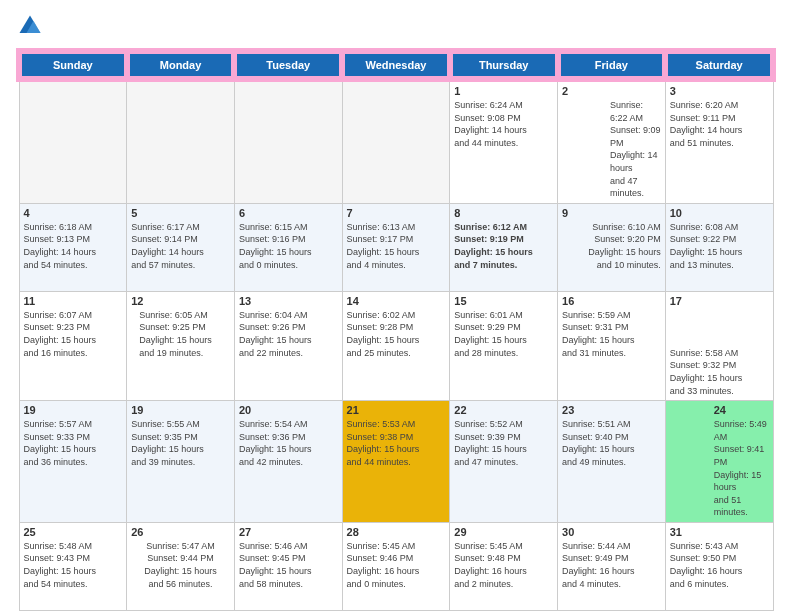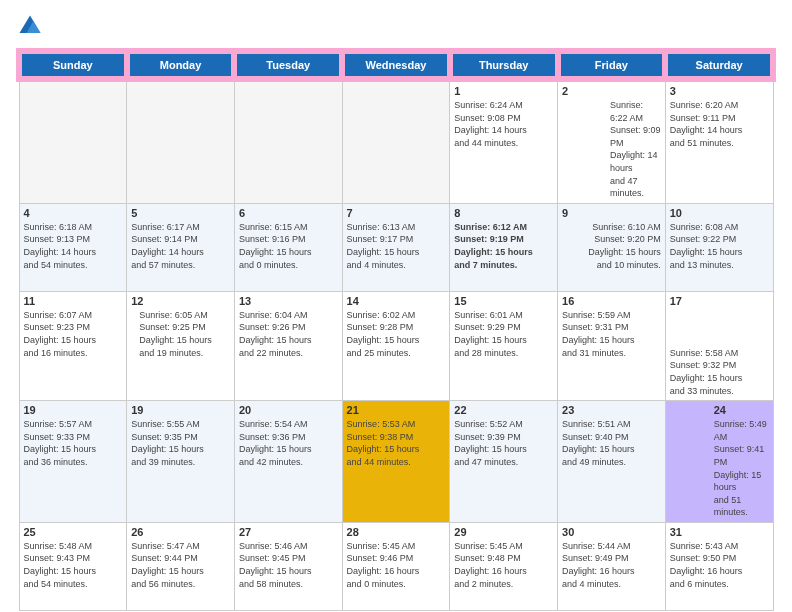--- a/index.html
+++ b/index.html
@@ -303,39 +303,39 @@
 Daylight: 15 hours
 and 47 minutes.</div>
           </td>
           <td style="background: rgb(240, 245, 251);">
             <span class="day-num">23</span>
             <div class="day-detail" style="white-space: pre-line;">Sunrise: 5:51 AM
 Sunset: 9:40 PM
 Daylight: 15 hours
 and 49 minutes.</div>
           </td>
-          <td style="background: #c4b5fd; padding-left: 48px;">
+          <td style="background: #86efac; padding-left: 48px;">
             <span class="day-num">24</span>
             <div class="day-detail" style="white-space: pre-line;">Sunrise: 5:49 AM
 Sunset: 9:41 PM
 Daylight: 15 hours
 and 51 minutes.</div>
           </td>
         </tr>
         <tr>
           <td>
             <span class="day-num">25</span>
             <div class="day-detail" style="white-space: pre-line;">Sunrise: 5:48 AM
 Sunset: 9:43 PM
 Daylight: 15 hours
 and 54 minutes.</div>
           </td>
           <td>
             <span class="day-num">26</span>
-            <div class="day-detail" style="white-space: pre-line;">Sunrise: 5:47 AM
+            <div class="day-detail" style="white-space: pre-line; text-align: center;">Sunrise: 5:47 AM
 Sunset: 9:44 PM
 Daylight: 15 hours
 and 56 minutes.</div>
           </td>
           <td>
             <span class="day-num">27</span>
             <div class="day-detail" style="white-space: pre-line;">Sunrise: 5:46 AM
 Sunset: 9:45 PM
 Daylight: 15 hours
 and 58 minutes.</div>

